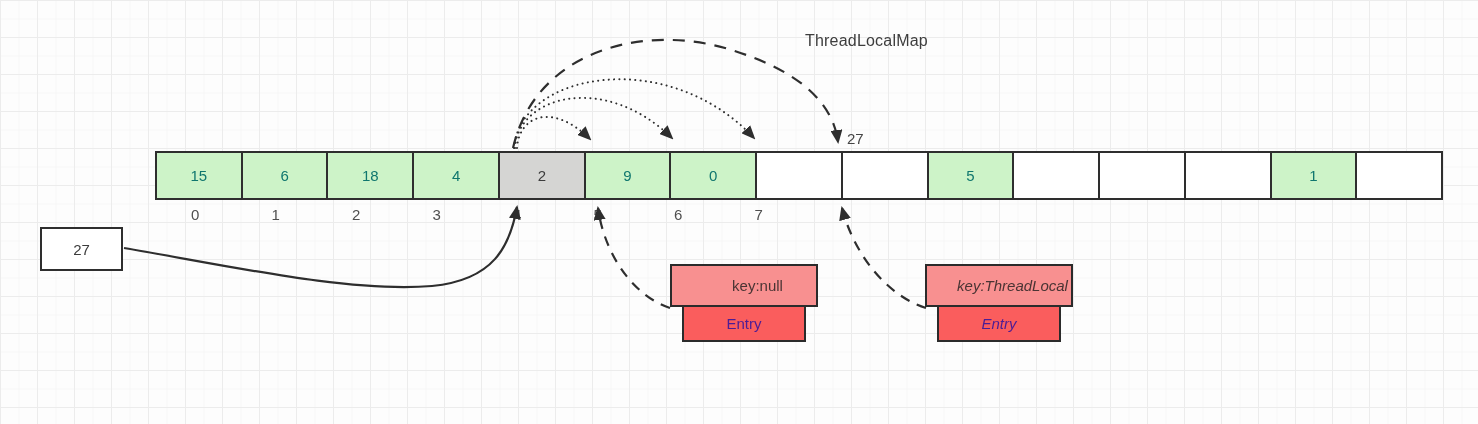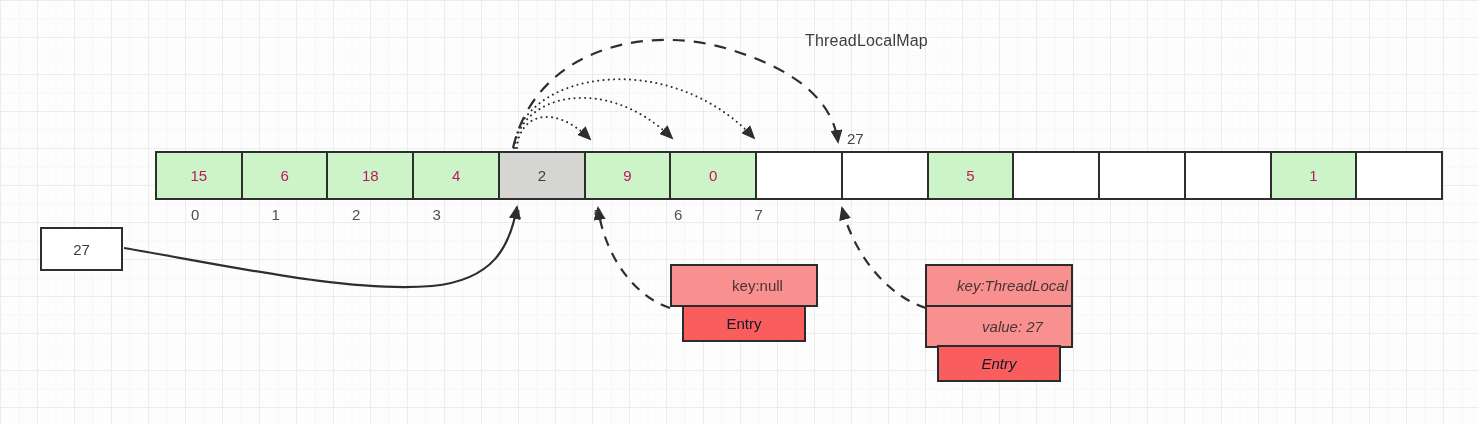--- a/index.html
+++ b/index.html
@@ -20,21 +20,21 @@
   .array{
     position:absolute;left:155px;top:151px;width:1288px;height:49px;
     display:flex;border:2.5px solid #2e2e2e;box-sizing:border-box;background:#fff;
   }
   .cell{
     flex:1 1 0;box-sizing:border-box;border-right:2.5px solid #2e2e2e;
     display:flex;align-items:center;justify-content:center;
     font-size:15px;color:#3c3c3c;
   }
   .cell:last-child{border-right:none;}
-  .cell--green{background:#cdf3c8;color:#be185d;}
+  .cell--green{background:#cdf3c8;color:#0f766e;}
   .cell--gray{background:#d5d5d3;color:#3c3c3c;}
   .cell--empty{background:#ffffff;}
   .indices{
     position:absolute;left:155px;top:206px;width:644px;height:22px;display:flex;
   }
   .indices span{
     flex:1 1 0;text-align:center;font-size:15px;color:#4f4f4f;
   }
   .hash-label{
     position:absolute;left:847px;top:130px;font-size:15px;color:#454545;
@@ -50,21 +50,21 @@
   .entry-row{
     box-sizing:border-box;height:43px;border:2.5px solid #2b2b2b;margin-top:-2.5px;
     background:#f89090;display:flex;align-items:center;justify-content:center;
     font-size:15px;color:#4a3434;padding-left:27px;
   }
   .entry-row:first-child{margin-top:0;}
   .entry-tag{
     box-sizing:border-box;width:124px;height:37px;margin:-2.5px auto 0;
     border:2.5px solid #2b2b2b;background:#fa5d5d;
     display:flex;align-items:center;justify-content:center;
-    font-size:15px;color:#0f172a;
+    font-size:15px;color:#4c1d95;
   }
   svg.overlay{position:absolute;left:0;top:0;pointer-events:none;}
 </style>
 </head>
 <body>
 
 <div class="canvas">
 
   <div class="title">ThreadLocalMap</div>
 
@@ -133,21 +133,20 @@
     <span>27</span>
   </div>
 
   <div class="entry-card entry-card--stale">
     <div class="entry-row">key:null</div>
     <div class="entry-tag">Entry</div>
   </div>
 
   <div class="entry-card entry-card--live">
     <div class="entry-row">key:ThreadLocal</div>
-    <div class="entry-row">value: 27</div>
     <div class="entry-tag">Entry</div>
   </div>
 
   <svg class="overlay" width="1478" height="424" viewBox="0 0 1478 424">
     <defs>
       <marker id="arr" viewBox="0 0 14 12" refX="12" refY="6" markerWidth="14" markerHeight="12" markerUnits="userSpaceOnUse" orient="auto">
         <path d="M0,0 L14,6 L0,12 Z" fill="#2e2e2e"></path>
       </marker>
     </defs>
 

